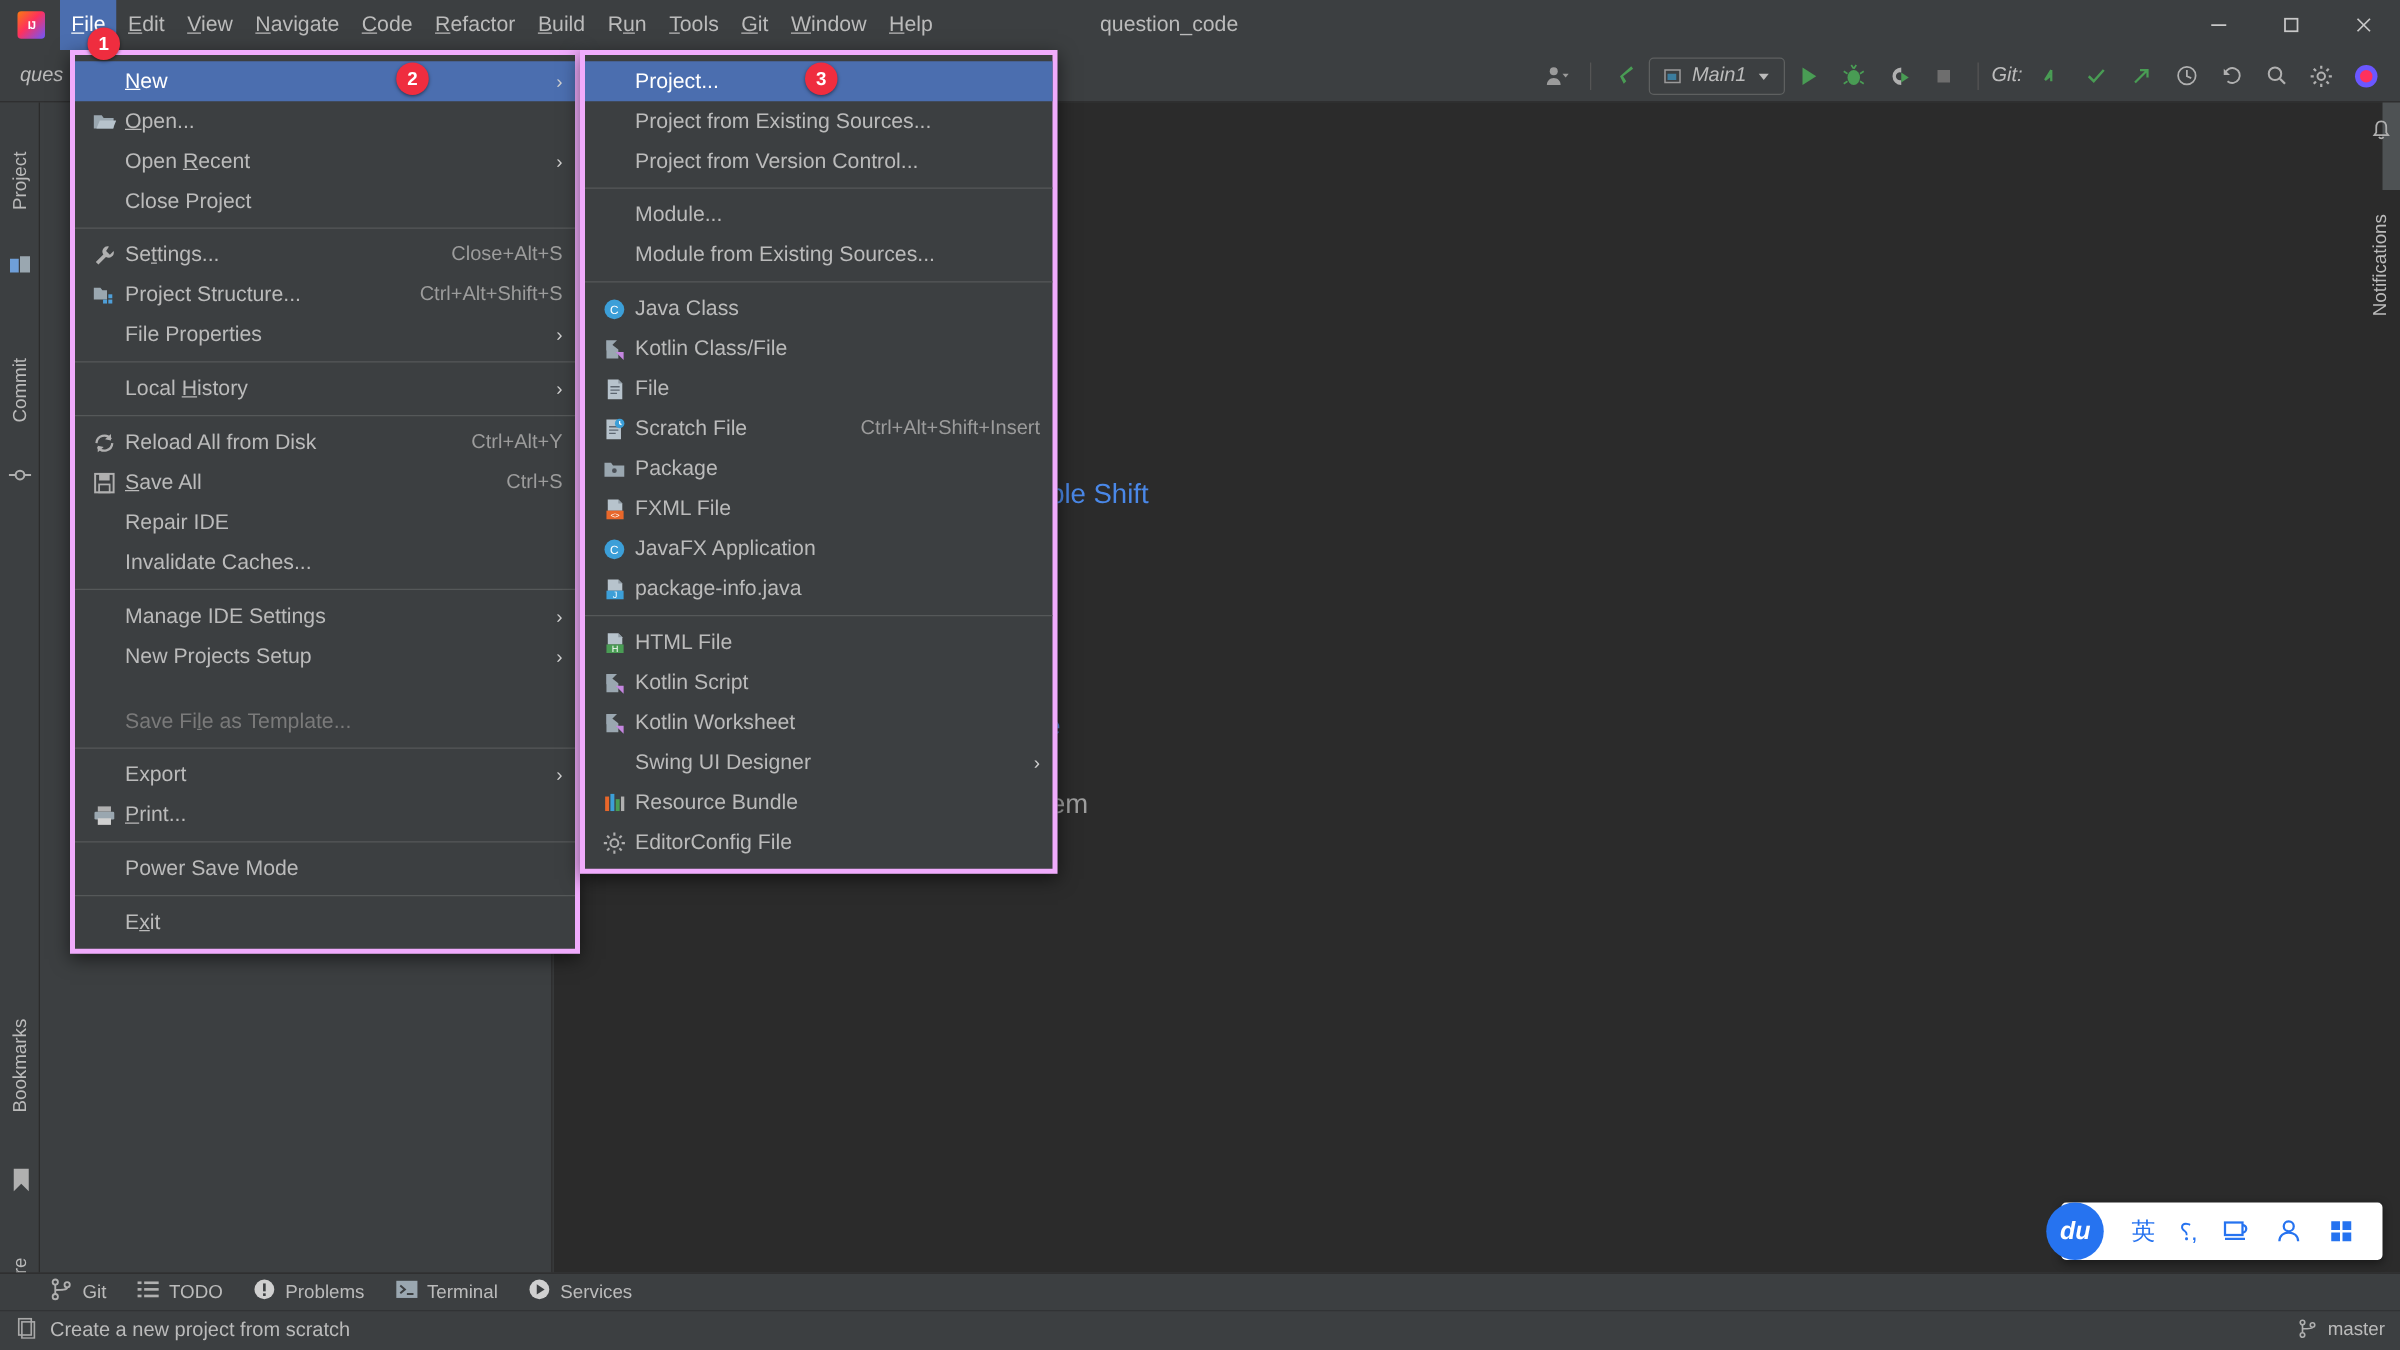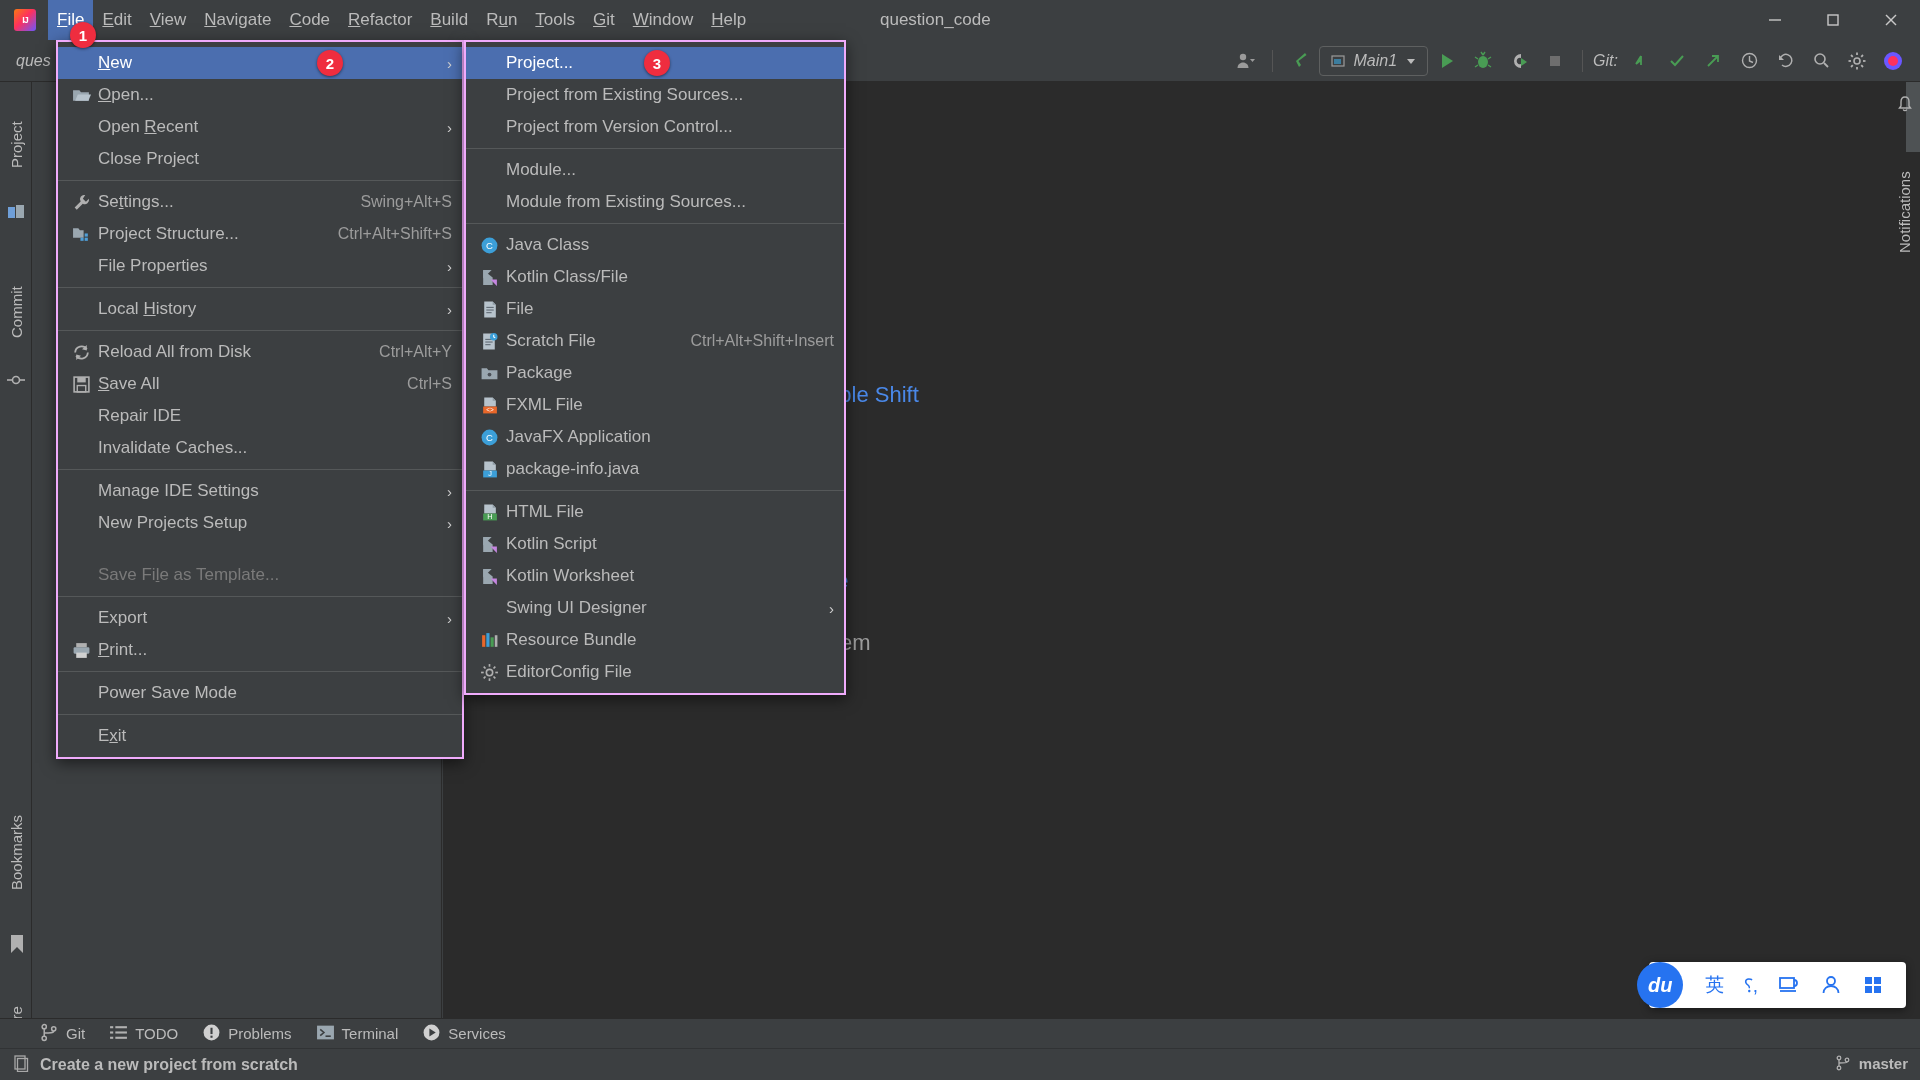--- a/index.html
+++ b/index.html
@@ -108,28 +108,28 @@
   
   .bottombar {
     position:absolute; left:0; bottom:32px; width:1920px; height:30px;
     background:#3c3f41; display:flex; align-items:center; gap:24px; padding-left:40px;
     border-top:1px solid #2b2b2b;
   }
   .bb-item { display:flex; align-items:center; gap:7px; color:#bbbbbb; font-size:15px; }
   .statusbar {
     position:absolute; left:0; bottom:0; width:1920px; height:32px;
     background:#3c3f41; display:flex; align-items:center; padding:0 12px;
-    color:#bbbbbb; font-size:16px; border-top:1px solid #313335;font-weight:bold;
+    color:#bbbbbb; font-size:16px; border-top:1px solid #313335;
   }
   .statusbar .sb-left { display:flex; align-items:center; gap:10px; }
   .statusbar .sb-right { margin-left:auto; display:flex; align-items:flex-start; gap:8px; font-size:15px;}
 
   
   .menu {
-    position:absolute; background:#3c3f41; border:2px solid #f0abfc;
+    position:absolute; background:#3c3f41; border:4px solid #f0abfc;
     box-shadow: 0 4px 14px rgba(0,0,0,.55); padding: 5px 0; z-index: 50;
   }
   #file-menu { left: 56px; top: 40px; width: 408px; }
   #new-menu  { left: 464px; top: 40px; width: 382px; }
   .row {
     position:relative; display:flex; align-items:center; height:32px; padding: 0 10px;
     color:#bbbbbb; font-size:17px; white-space:nowrap;
   }
   .row.sel { background:#4b6eaf; color:#ffffff; }
   .row.disabled { color:#7a7a7a;margin-top:20px; }
@@ -437,21 +437,21 @@
         <span class="lbl">Close Project</span>
       </div>
       <div class="sepline"></div>
       <div class="row">
         <span class="ico">
           <svg width="19" height="19" viewBox="0 0 18 18">
             <path d="M12.5 2 A4 4 0 0 0 8.2 8.1 L2.5 13.8 L4.5 15.8 L10.2 10.1 A4 4 0 0 0 16 5.5 L13.2 8.3 L10.3 5.4 z" fill="#b0b0b0"></path>
           </svg>
         </span>
         <span class="lbl">Se<u>t</u>tings...</span>
-        <span class="acc">Swing+Alt+S</span>
+        <span class="acc">Close+Alt+S</span>
       </div>
       <div class="row">
         <span class="ico">
           <svg width="19" height="19" viewBox="0 0 18 18">
             <path d="M1 3 L6 3 L7.5 5 L11 5 L11 12 L1 12 z" fill="#9aa7b0"></path>
             <rect x="12" y="8" width="3" height="3" fill="#4f9fd8"></rect>
             <rect x="12" y="12" width="3" height="3" fill="#4f9fd8"></rect>
             <rect x="8" y="12" width="3" height="3" fill="#4f9fd8"></rect>
           </svg>
         </span>

